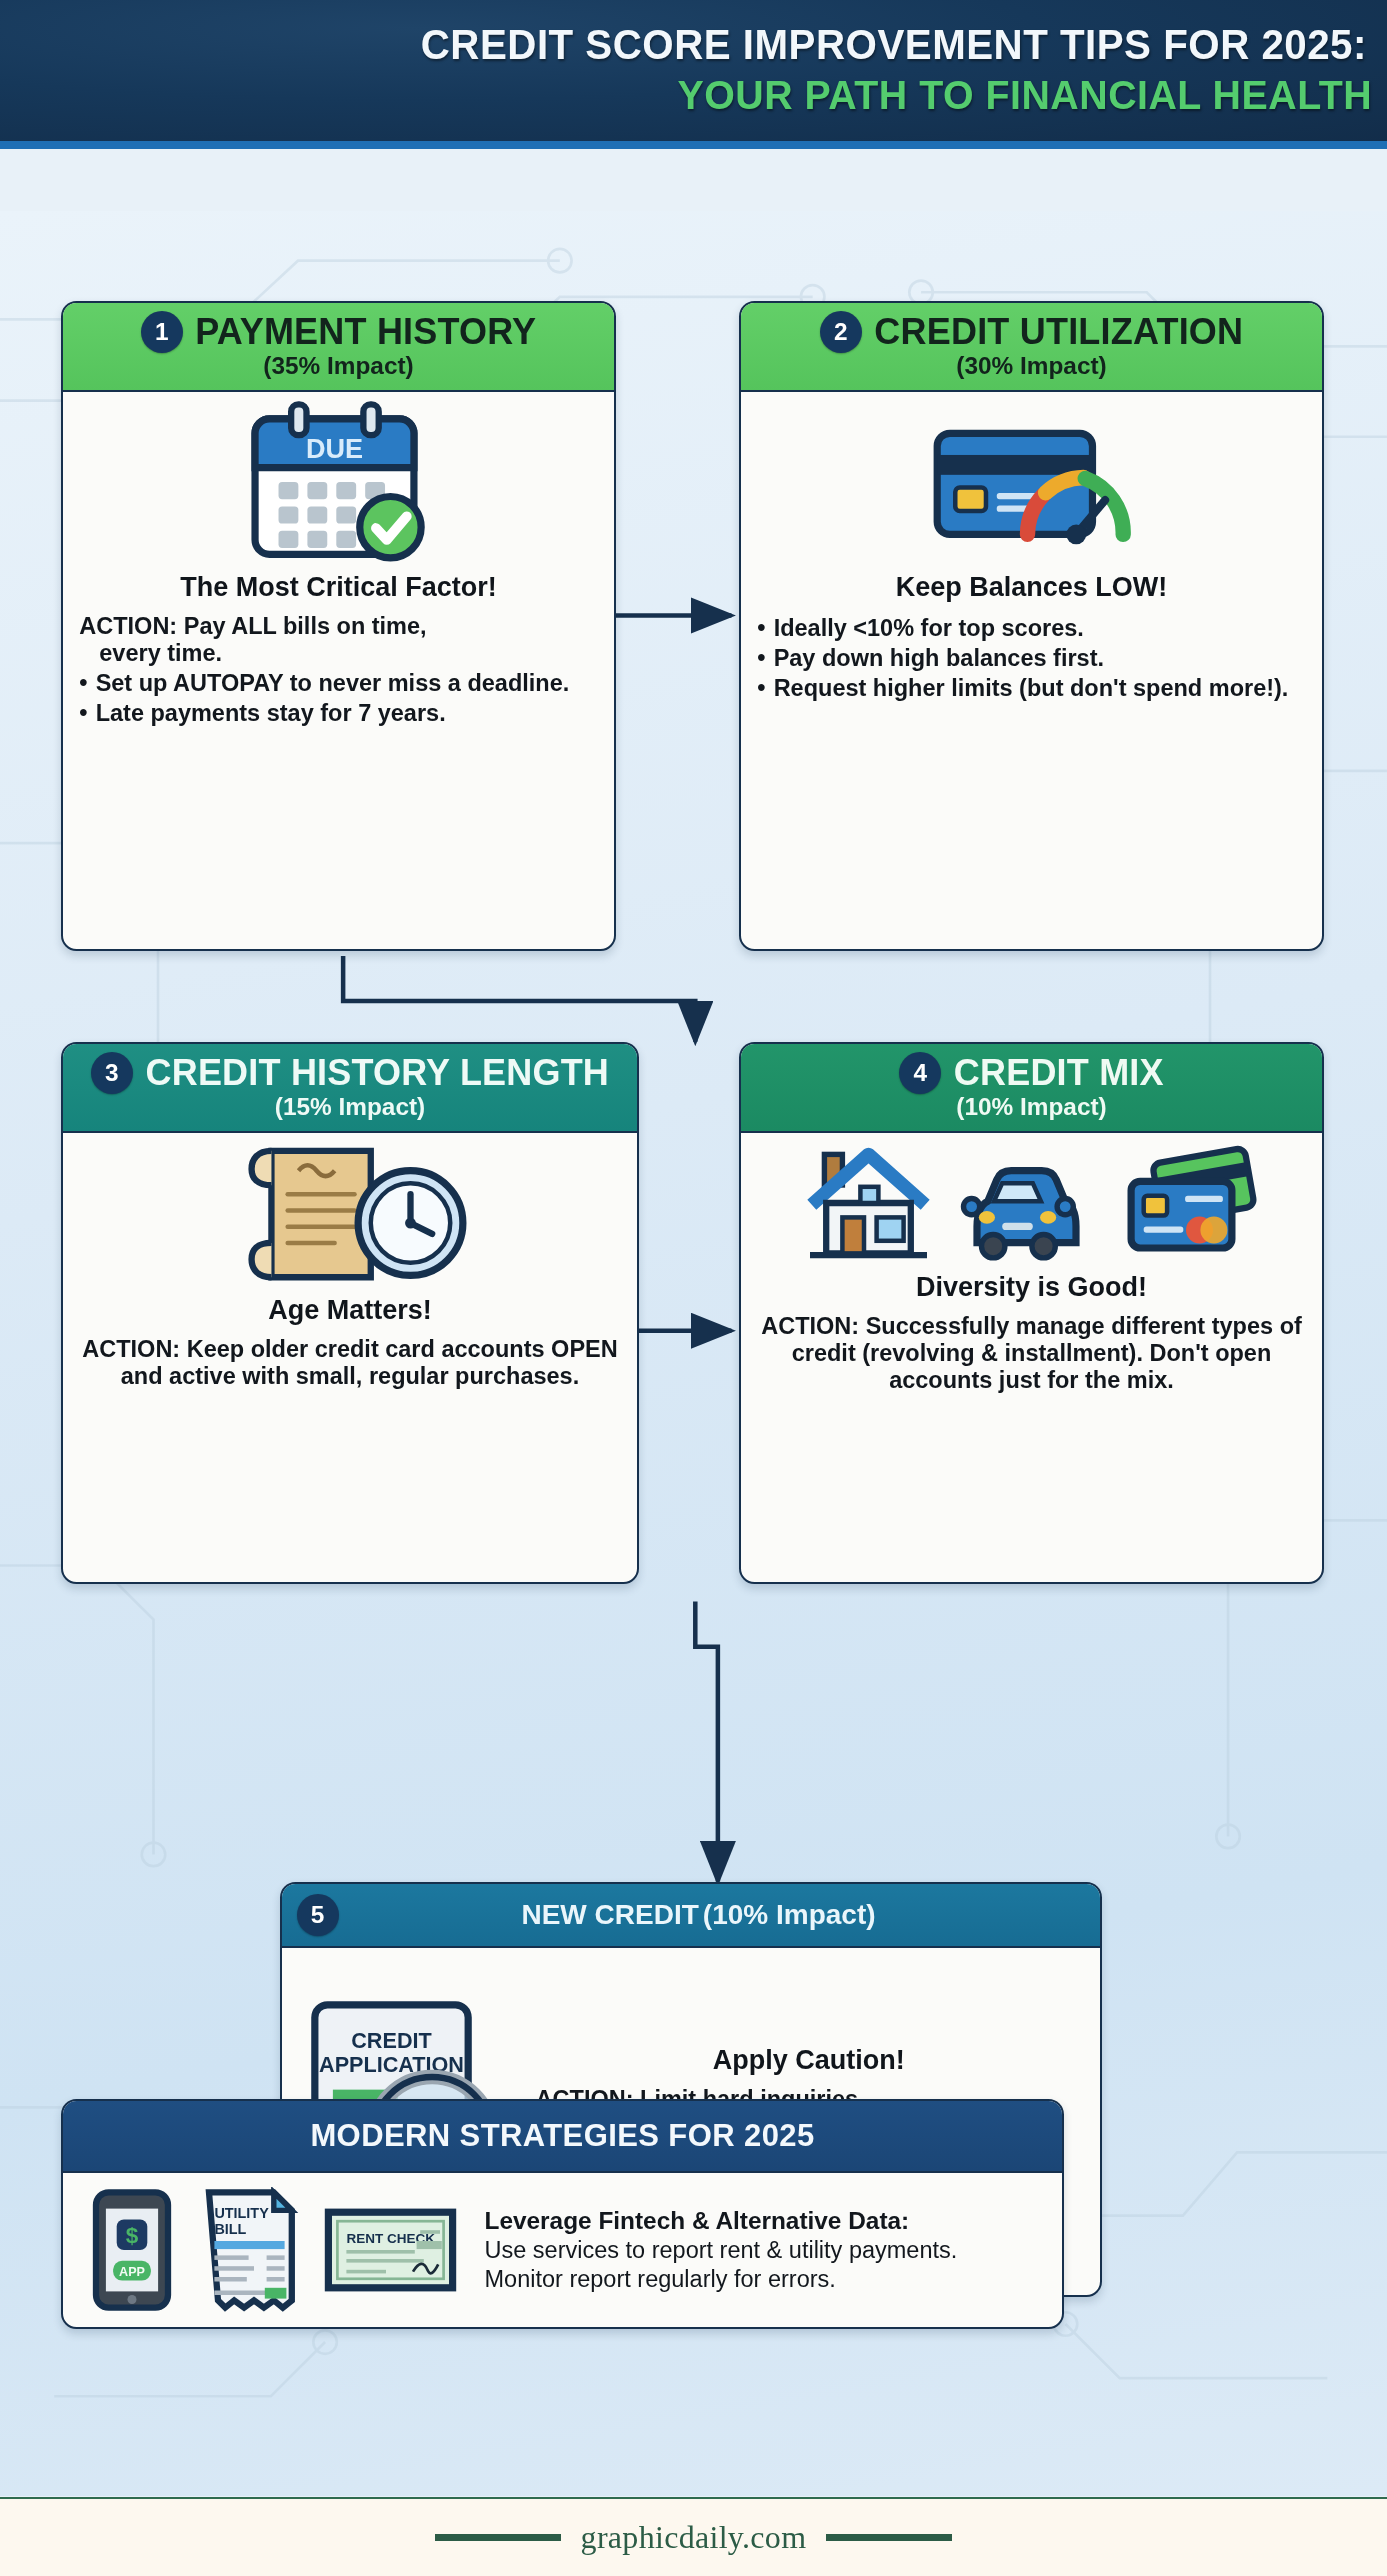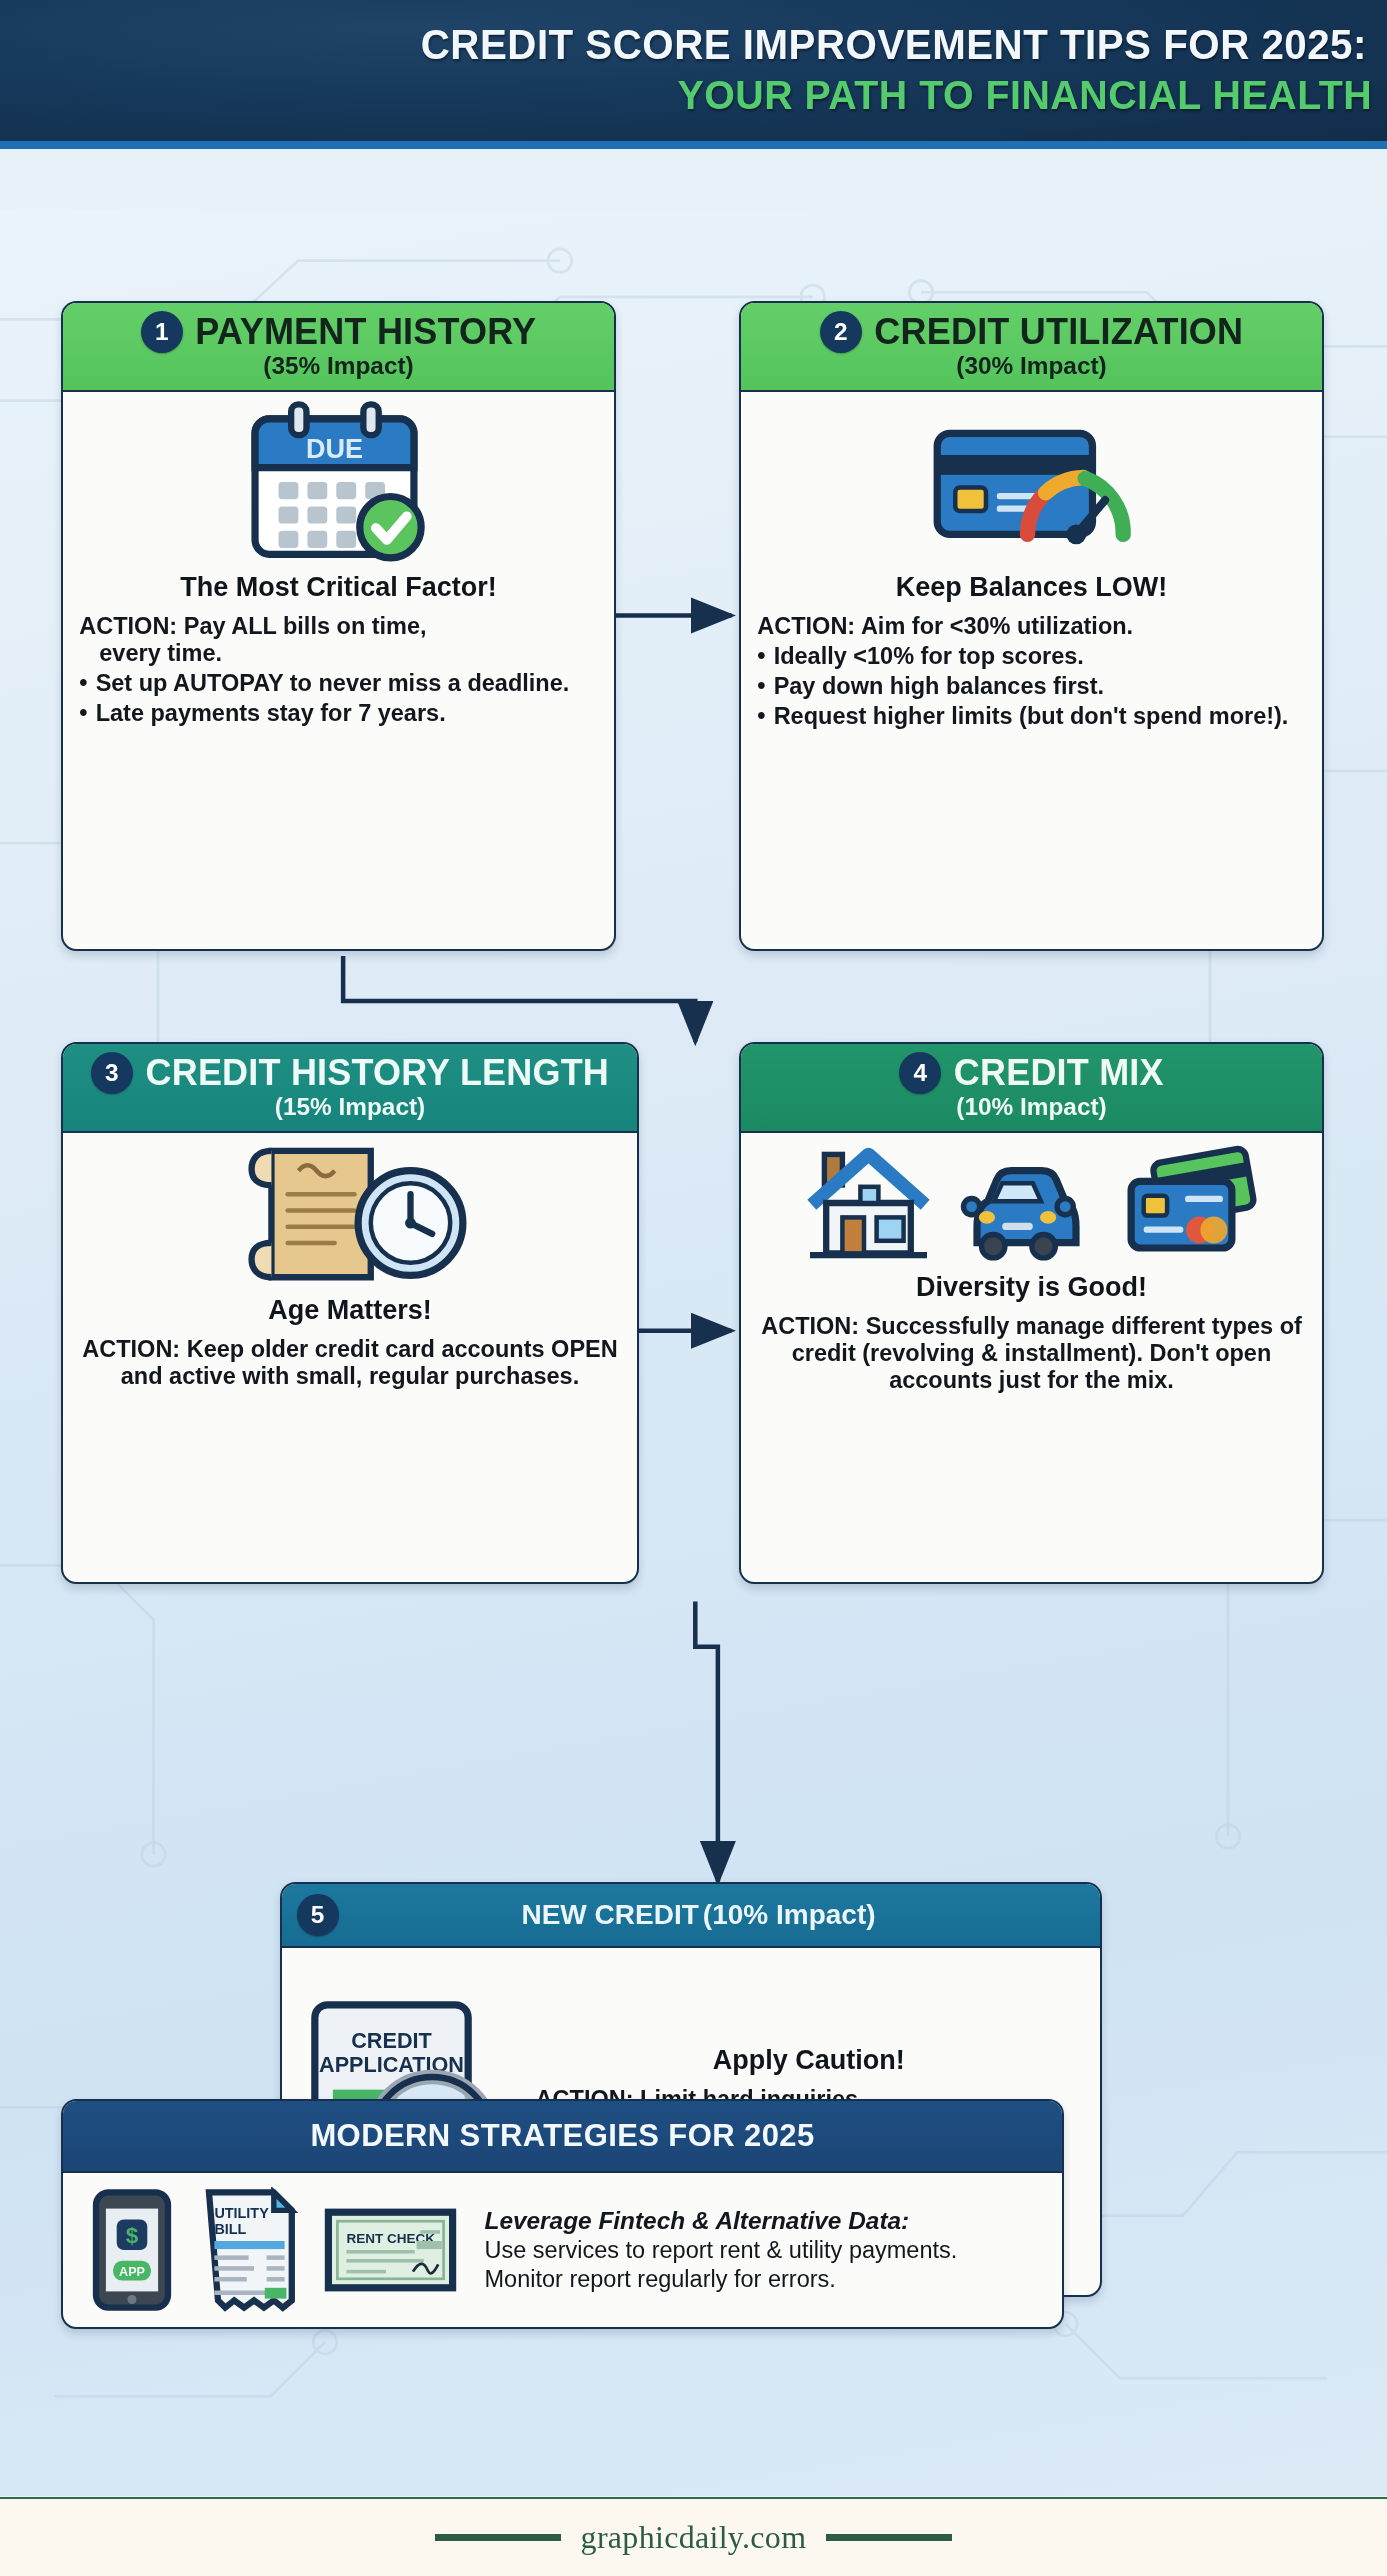--- a/index.html
+++ b/index.html
@@ -93,21 +93,21 @@
     display:flex; flex-direction:column;
   }
   .banner-head {
     background:linear-gradient(180deg,#1f4e82,#1b4676); height:72px;
     display:flex; align-items:center; justify-content:center;
     border-bottom:2.7px solid #16304d;
   }
   .banner-head span { color:#f3f8fc; font-size:31px; font-weight:bold; letter-spacing:0.4px; }
   .banner-body { flex:1; display:flex; align-items:center; padding:5.4px 23.5px 5.4px 23.5px; gap:27px; }
   .banner-txt { font-size:23.5px; color:#12171d; line-height:1.22; }
-  .banner-txt .t1 { font-weight:bold; font-size:24.4px; display:block;font-style:italic; }
+  .banner-txt .t1 { font-weight:bold; font-size:24.4px; display:block; }
   .banner-txt .t2 { display:block; }
 
   
   .footer {
     position:absolute; left:0; top:2497px; width:1387px; height:79px;
     background:#fdf8ef; border-top:2.7px solid #2f6b4f;
     display:flex; align-items:center; justify-content:center; gap:20px;
   }
   .foot-dash { width:126px; height:7.2px; background:#2c5c46; }
   .foot-name { font-family:"Liberation Serif", serif; font-size:32px; color:#2c5c46; letter-spacing:0.3px; }
@@ -238,22 +238,20 @@
           <rect x="86" y="118" width="42" height="7" rx="3" fill="#cfe4f5"></rect>
           <path d="M120 150 a64 64 0 0 1 18 -44" fill="none" stroke="#d94b3a" stroke-width="17" stroke-linecap="round"></path>
           <path d="M140 104 a64 64 0 0 1 42 -17" fill="none" stroke="#edaa2c" stroke-width="17" stroke-linecap="round"></path>
           <path d="M184 88 a64 64 0 0 1 42 62" fill="none" stroke="#3fae55" stroke-width="17" stroke-linecap="round"></path>
           <line x1="174" y1="150" x2="206" y2="112" stroke="#16304d" stroke-width="9" stroke-linecap="round"></line>
           <circle cx="174" cy="150" r="11" fill="#16304d"></circle>
         </svg>
       </div>
       <div class="lead">Keep Balances LOW!</div>
       <div class="body-txt">
-        <span class="blk"><b>ACTION:</b>
-          <span>Aim for &lt;30% utilization.</span></span>
         <div class="bul">
             <span class="dot">•</span>
           <span>Ideally &lt;10% for top scores.</span>
           </div>
         <div class="bul">
             <span class="dot">•</span>
           <span>Pay down high balances first.</span>
           </div>
         <div class="bul">
             <span class="dot">•</span>

